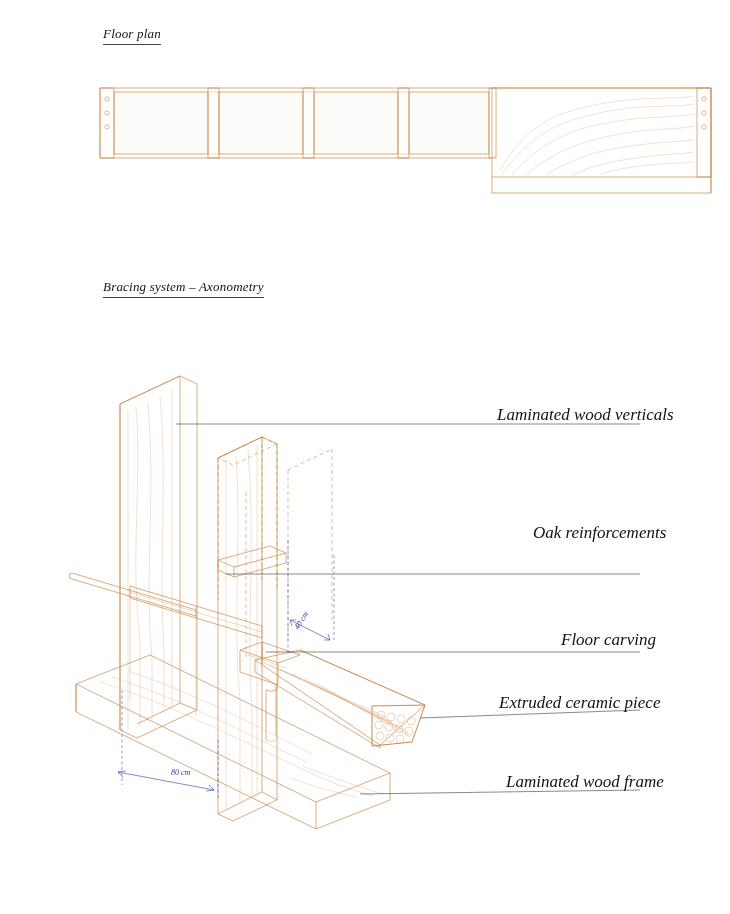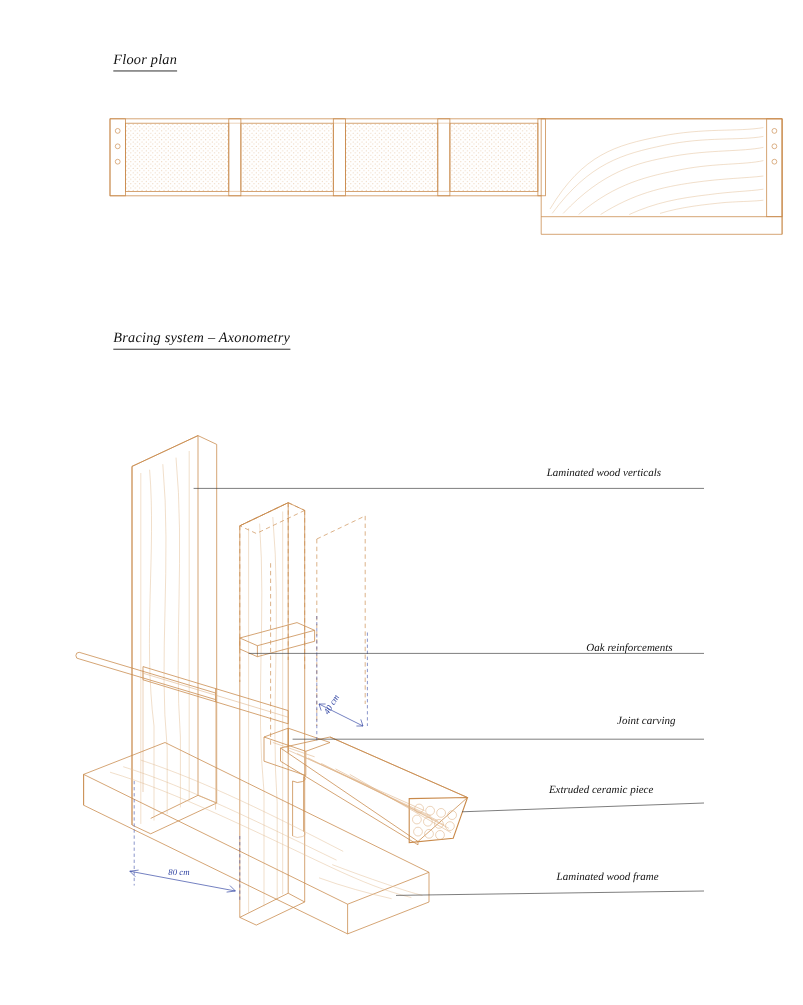--- a/index.html
+++ b/index.html
@@ -11,39 +11,38 @@
     width: 730px;
     height: 914px;
     position: relative;
     font-family: "Liberation Serif", serif;
     color: #1a1a1a;
     overflow: hidden;
   }
   .sheet {
     position: absolute;
     inset: 0;
-    margin-top: 20px;
   }
   .title {
     position: absolute;
     font-style: italic;
     font-size: 13px;
     letter-spacing: 0.2px;
     color: #111;
     white-space: nowrap;
     border-bottom: 1px solid #444;
     padding-bottom: 2px;
   }
   #title-floor-plan { left: 103px; top: 26px; }
   #title-bracing    { left: 103px; top: 279px; }
 
   .label {
     position: absolute;
     font-style: italic;
-    font-size: 10px;
+    font-size: 17px;
     color: #111;
     white-space: nowrap;
   }
   .dim-label {
     position: absolute;
     font-style: italic;
     font-size: 8px;
     color: #2b3fa0;
     white-space: nowrap;
   }
@@ -267,25 +266,25 @@
         <path class="leader" d="M226 574 L640 574"></path>
         <path class="leader" d="M266 652 L640 652"></path>
         <path class="leader" d="M420 718 L640 710"></path>
         <path class="leader" d="M360 794 L640 790"></path>
       </g>
     </g>
   </svg>
 
   <div class="label" style="left:497px; top:405px;">Laminated wood verticals</div>
 
-  <div class="label" style="left:533px; top:564px;">Oak reinforcements</div>
-
-  <div class="label" style="left:561px; top:630px;">Joint carving</div>
+  <div class="label" style="left:533px; top:523px;">Oak reinforcements</div>
+
+  <div class="label" style="left:561px; top:630px;">Floor carving</div>
 
   <div class="label" style="left:499px; top:693px;">Extruded ceramic piece</div>
 
   <div class="label" style="left:506px; top:772px;">Laminated wood frame</div>
 
-  <div class="dim-label" style="left:153px; top:768px;">80 cm</div>
+  <div class="dim-label" style="left:171px; top:768px;">80 cm</div>
 
   <div class="dim-label" style="left:300px; top:622px; transform: rotate(-58deg); transform-origin: left bottom;">40 cm</div>
 
 </div>
 
 </body></html>

